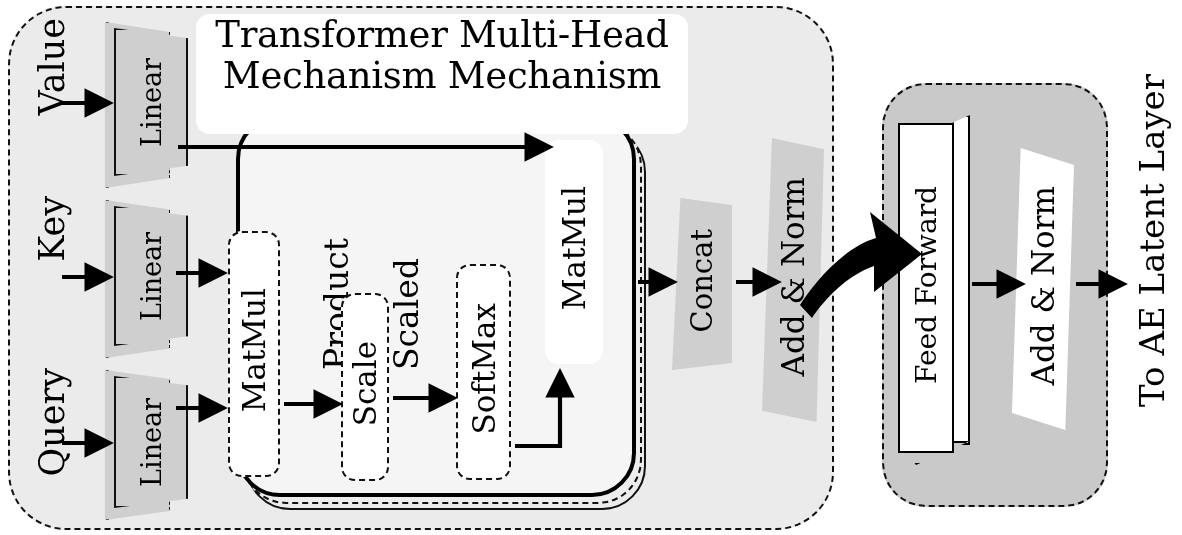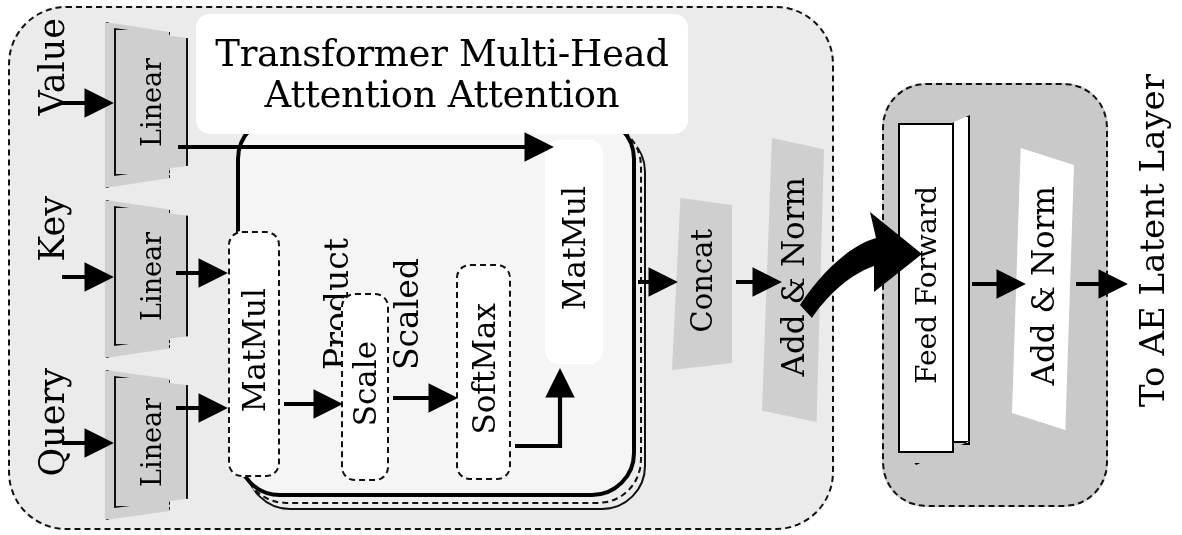--- a/index.html
+++ b/index.html
@@ -17,21 +17,21 @@
 
   .sdp-stack3{left:246px;top:128px;width:400px;height:382px;
     border:2px solid #111;border-radius:44px;background:transparent;box-sizing:border-box;}
   .sdp-stack2{left:242px;top:122px;width:400px;height:382px;
     border:2px dashed #111;border-radius:44px;background:#ededed;box-sizing:border-box;}
   .sdp-main{left:236px;top:115px;width:400px;height:382px;
     border:4.5px solid #000;border-radius:44px;background:#f5f5f5;box-sizing:border-box;}
 
   
   .title-box{left:196px;top:14px;width:492px;height:120px;background:#fff;border-radius:14px;
-    display:flex;align-items:center;justify-content:center;}
+    display:flex;align-items:flex-start;justify-content:center;}
   .title-box .t{font-size:37px;line-height:1.12;text-align:center;color:#000;letter-spacing:-.3px;}
 
   
   .rot{writing-mode:vertical-rl;transform:rotate(180deg);white-space:nowrap;}
 
   
   .inlabel{font-size:35px;color:#000;}
   .lbl-value{left:32px;top:18px;height:126px;}
   .lbl-key{left:32px;top:196px;height:112px;}
   .lbl-query{left:32px;top:368px;height:140px;}
@@ -183,21 +183,21 @@
     <div class="tx"><span class="rot">Add &amp; Norm</span></div>
   </div>
 
   <div class="abs lbl-out">
     <div class="rot">To AE Latent Layer</div>
   </div>
 
   <div class="abs title-box">
     <div class="t">
       <div>Transformer Multi-Head</div>
-      <div>Attention Attention</div>
+      <div>Mechanism Mechanism</div>
     </div>
   </div>
 
   <svg class="lines" viewBox="0 0 1182 535">
     <defs>
       <marker id="ah" markerWidth="7" markerHeight="7" refX="5.6" refY="3.5" orient="auto">
         <path d="M0,0 L7,3.5 L0,7 z" fill="#000"></path>
       </marker>
     </defs>
     <g stroke="#000" stroke-width="4.2" fill="none" marker-end="url(#ah)">

